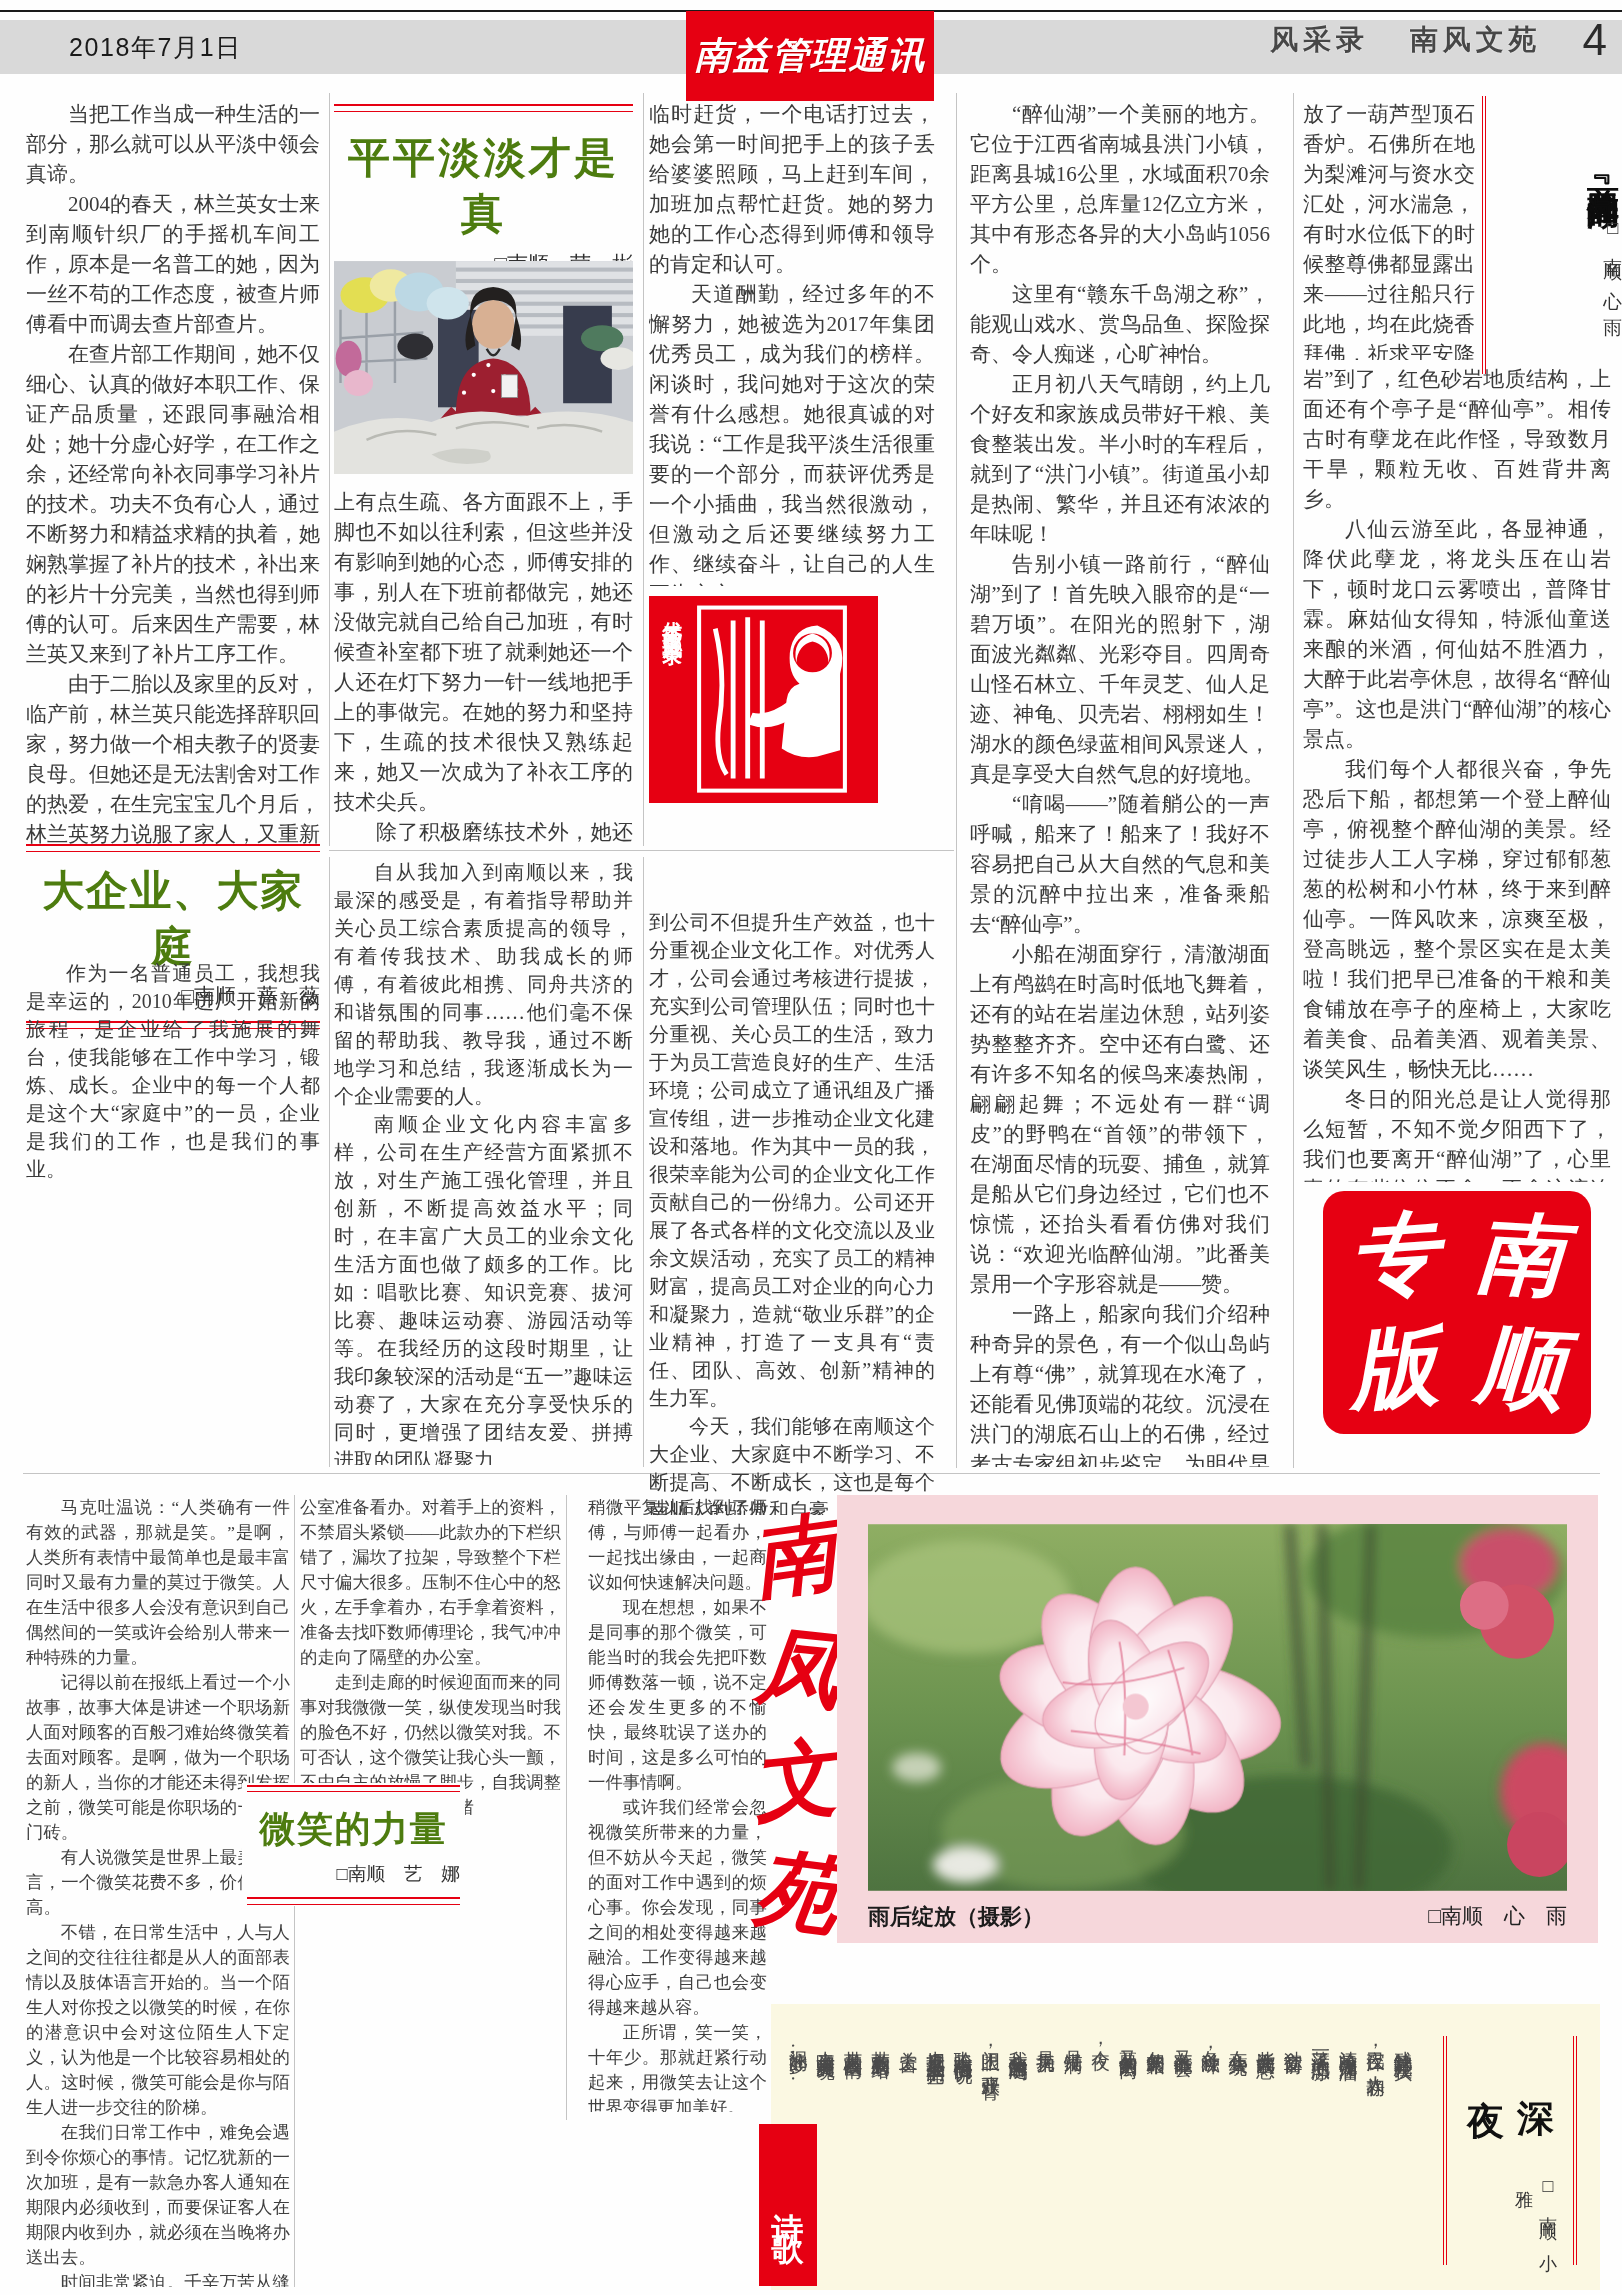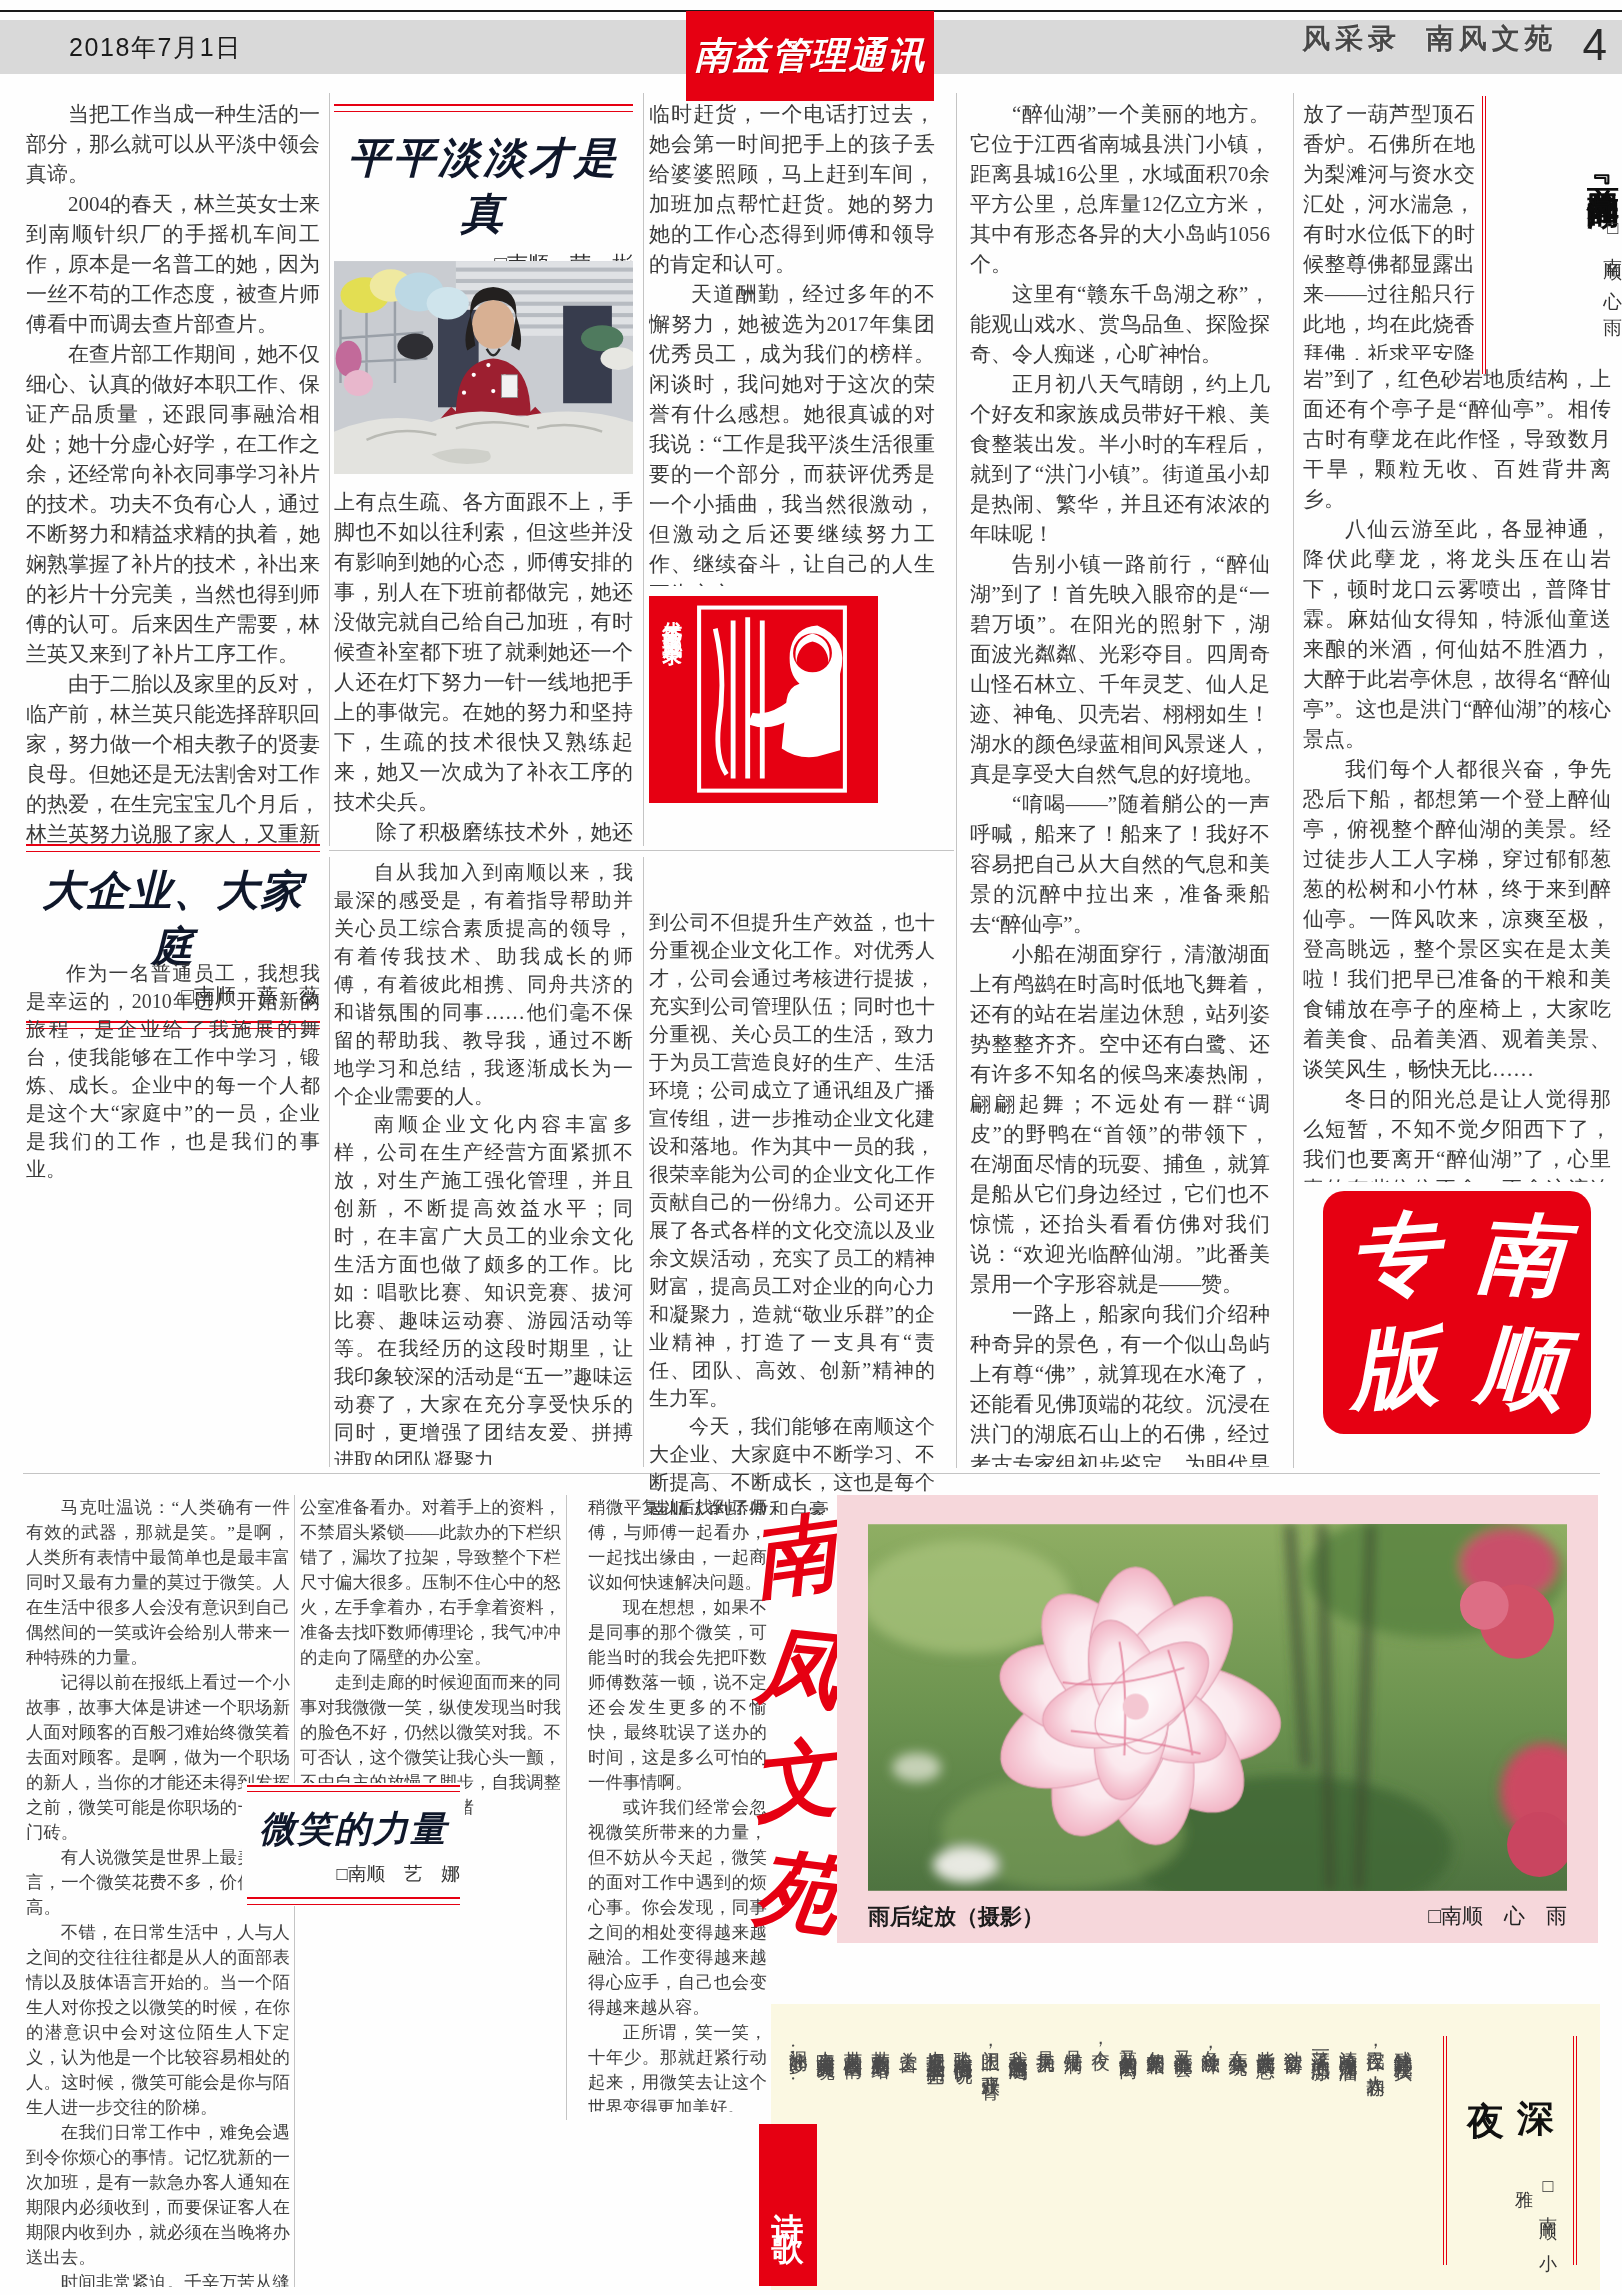--- a/index.html
+++ b/index.html
@@ -7,35 +7,35 @@
        font-family:"Liberation Serif","DejaVu Serif",serif;color:#3a3a3a;}
   .abs{position:absolute;}
   
   .top-rule{left:0;top:9.7px;width:1623px;height:2.4px;background:#1a1a1a;}
   .header-bar{left:0;top:20px;width:1623px;height:54px;background:#d9d9d9;}
   .header-date{left:69px;top:20px;height:54px;line-height:54px;font-size:25px;color:#1a1a1a;
                font-family:"Liberation Sans",sans-serif;letter-spacing:1.6px;}
   .masthead{left:686px;top:10.5px;width:248px;height:90px;background:#e60012;color:#fff;
             display:flex;align-items:center;justify-content:center;font-size:37px;font-weight:900;
             font-style:italic;letter-spacing:1.6px;text-shadow:0.8px 0.8px 0 #b00;}
-  .header-right{right:16px;top:20px;height:39px;display:flex;gap:25px;
+  .header-right{right:16px;top:20px;height:39px;display:flex;align-items:center;gap:41px;
                 color:#474747;font-weight:700;}
   .sec{font-size:28px;letter-spacing:4.9px;text-shadow:0 0 1.6px #fff;}
   .pagenum{font-size:44px;color:#2b2b2b;font-family:"Liberation Sans",sans-serif;font-weight:400;}
   
   .vsep{width:0.8px;background:#c4c4c4;}
   .hsep{height:0.8px;background:#c4c4c4;}
   .col{overflow:hidden;text-align:justify;}
   .col .para{margin:0;text-indent:2em;}
   .col .para.cont{text-indent:0;}
   .body-lg{font-size:21px;line-height:30px;}
   .body-md{font-size:20px;line-height:28px;}
   .body-sm{font-size:17.4px;line-height:25px;color:#3f3f3f;}
   .dbl-rule{height:4.9px;border-top:2.4px solid #e60012;border-bottom:0.8px solid #e60012;}
-  .art-title{font-weight:700;color:#0f172a;text-align:center;font-style:italic;}
+  .art-title{font-weight:700;color:#4d7c0f;text-align:center;}
   .byline{text-align:right;color:#2f2f2f;}
   .vert{writing-mode:vertical-rl;}
   
   .t1-block{left:334px;top:104px;width:299px;}
   .t1-title{font-size:42px;letter-spacing:3.2px;margin:18px 0 8px 0;}
   .t1-byline{font-size:21px;margin-bottom:16px;}
   .photo1{left:334px;top:261px;width:299px;height:213px;}
   
   .badge{left:649px;top:596px;width:229px;height:207px;background:#e60012;display:flex;}
   .badge-label{writing-mode:vertical-rl;color:#fff;font-size:19.5px;font-weight:700;

